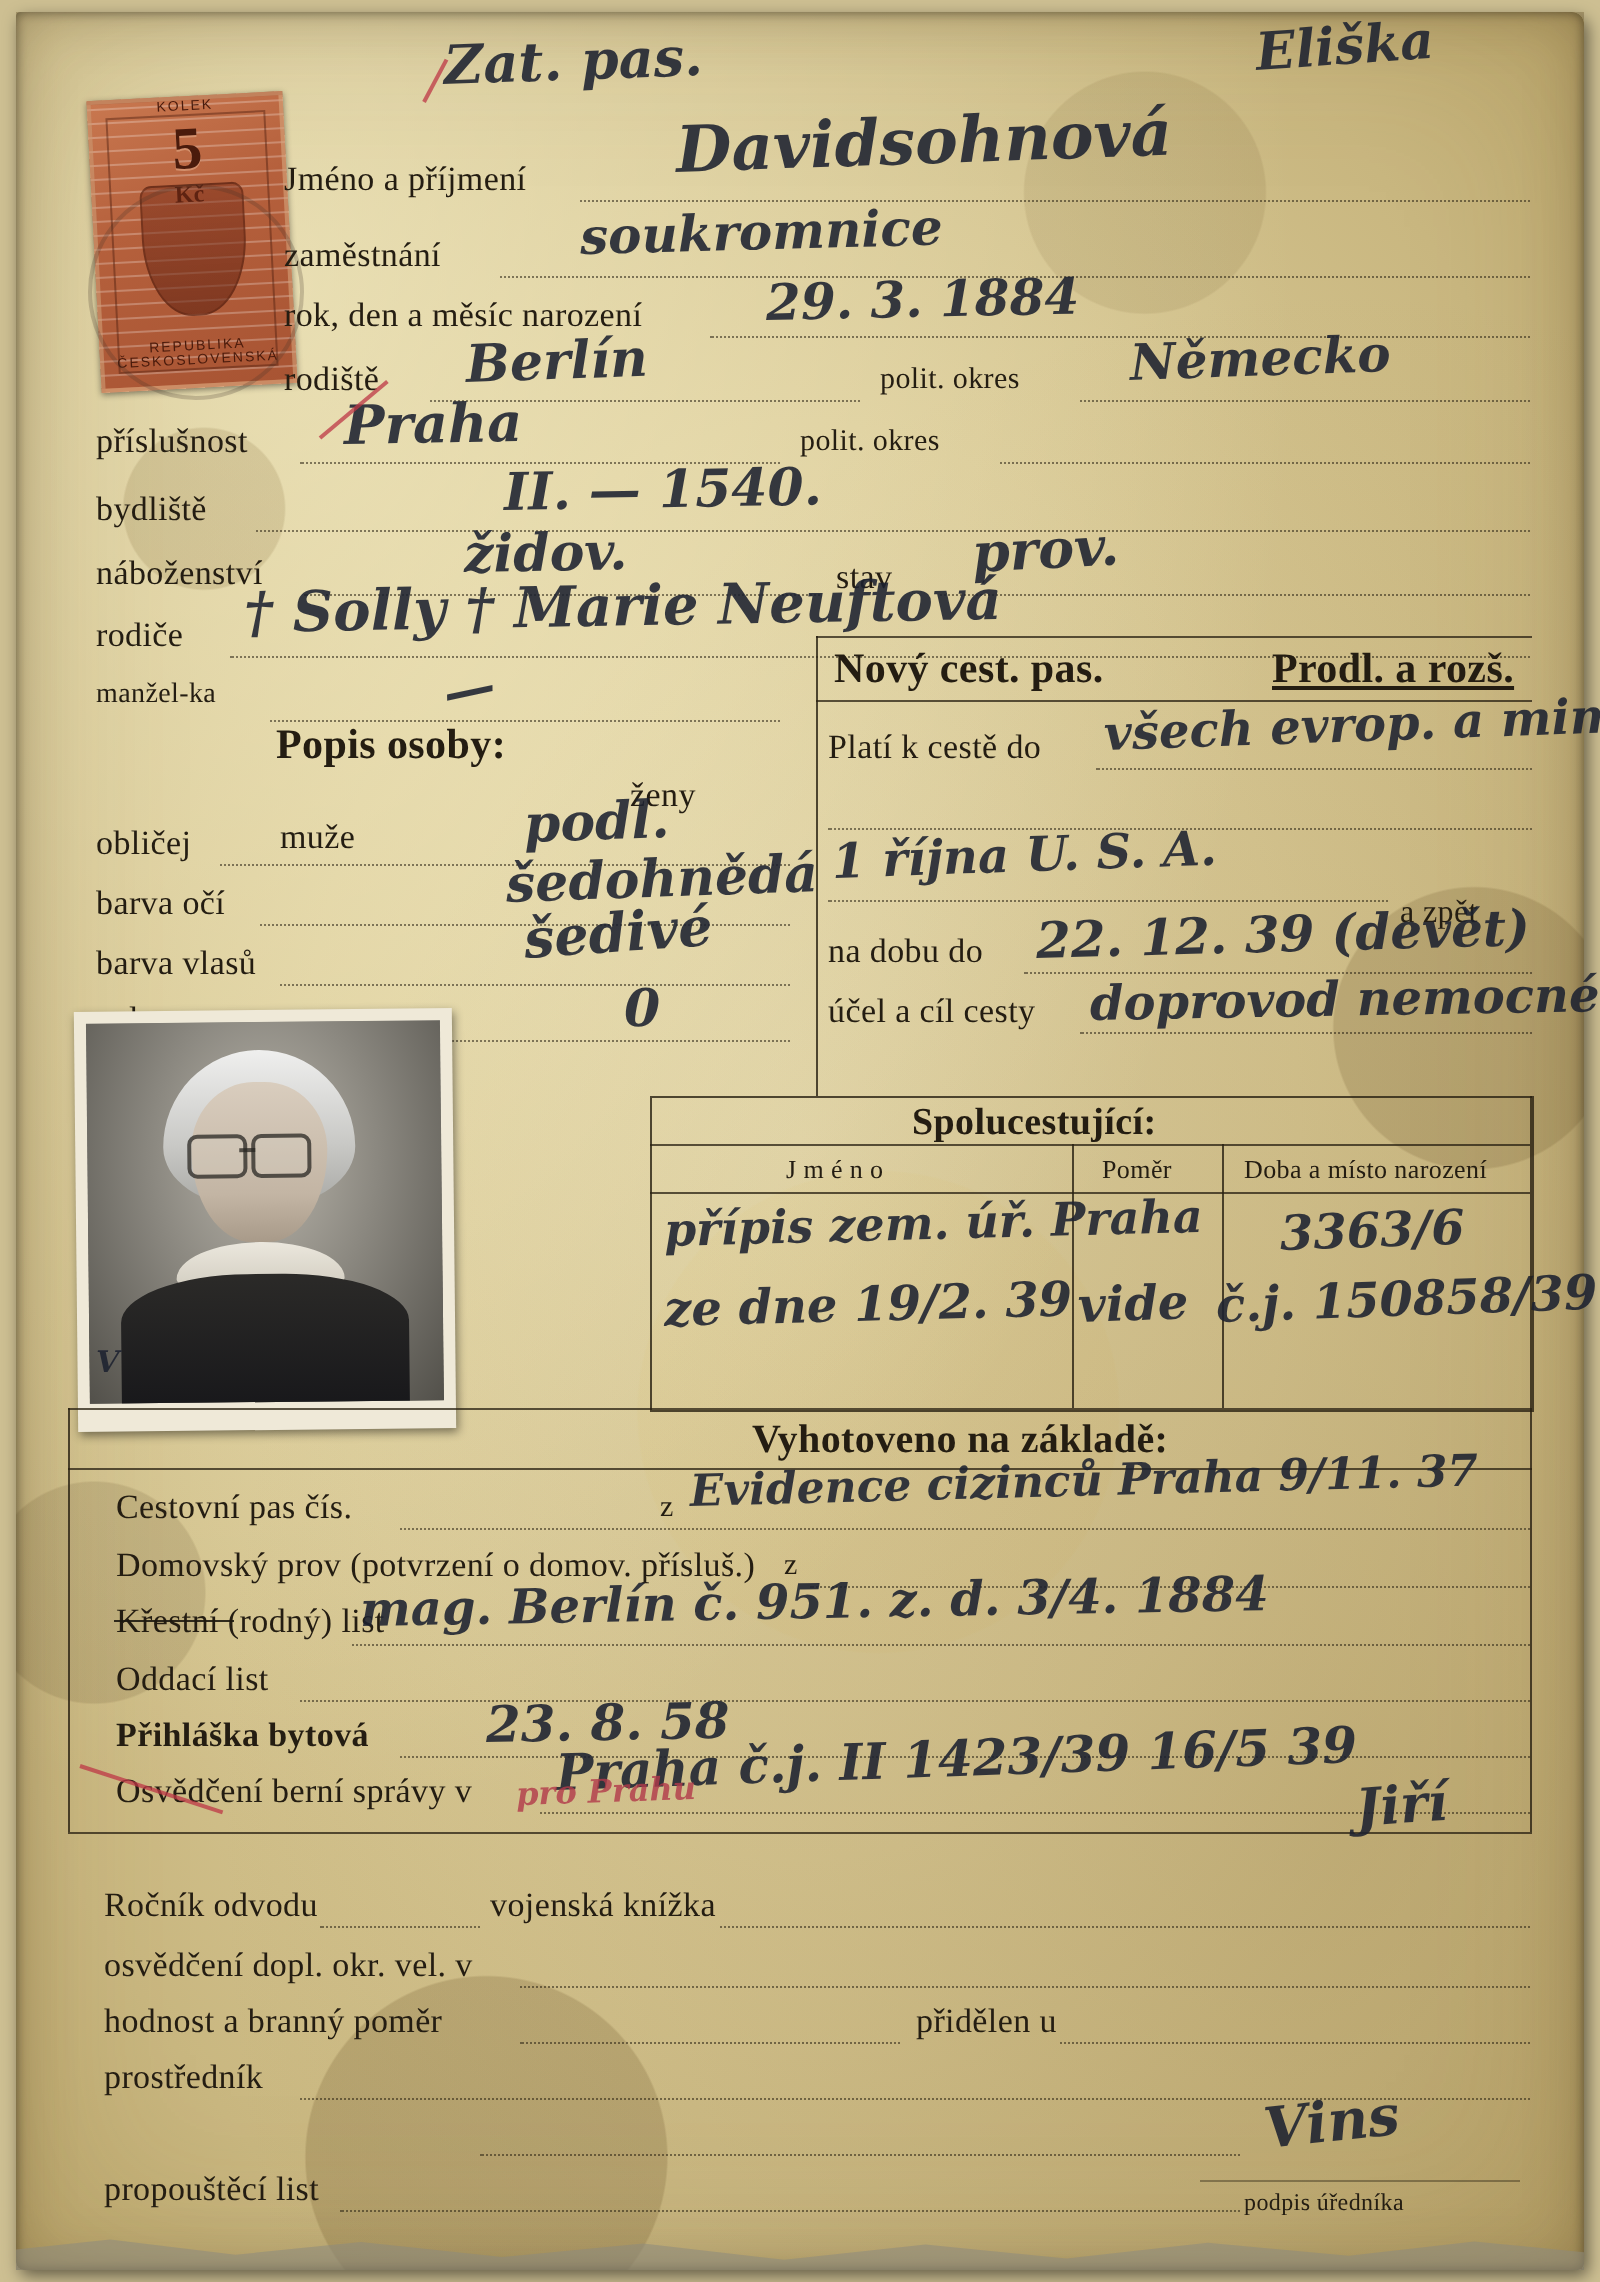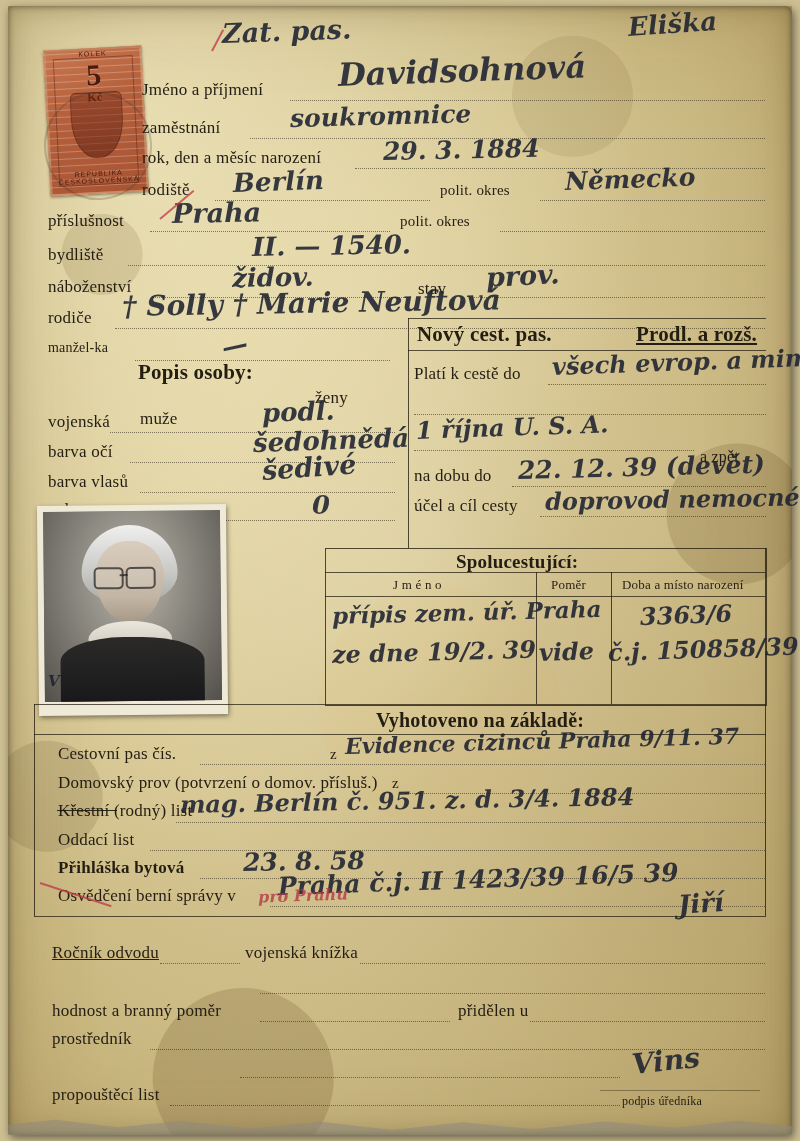--- a/index.html
+++ b/index.html
@@ -290,21 +290,21 @@
   <div class="hand" style="left:122px; top:290px; font-size:28px; transform: rotate(-1deg);">† Solly † Marie Neuftová</div>
 
   <div class="print" style="left:48px; top:340px; font-size:14px;">manžel-ka</div>
   <div class="dots" style="left:135px; top:360px; width:255px;"></div>
   <div class="hand" style="left:222px; top:333px; font-size:26px; transform: rotate(-12deg);">—</div>
 
   <div class="print b" style="left:138px; top:360px; font-size:21px;">Popis osoby:</div>
   <div class="print" style="left:140px; top:388px; font-size:17px;margin-top:21px;">muže</div>
   <div class="print" style="left:315px; top:388px; font-size:17px;">ženy</div>
 
-  <div class="print" style="left:48px; top:412px; font-size:17px;">vojenská</div>
+  <div class="print" style="left:48px; top:412px; font-size:17px;">obličej</div>
   <div class="dots" style="left:110px; top:432px; width:285px;"></div>
   <div class="hand" style="left:262px; top:398px; font-size:26px; transform: rotate(-2deg);">podl.</div>
 
   <div class="print" style="left:48px; top:442px; font-size:17px;">barva očí</div>
   <div class="dots" style="left:130px; top:462px; width:265px;"></div>
   <div class="hand" style="left:253px; top:428px; font-size:26px; transform: rotate(-2deg);">šedohnědá</div>
 
   <div class="print" style="left:48px; top:472px; font-size:17px;">barva vlasů</div>
   <div class="dots" style="left:140px; top:492px; width:255px;"></div>
   <div class="hand" style="left:262px; top:455px; font-size:27px; transform: rotate(-4deg);">šedivé</div>
@@ -395,25 +395,26 @@
   <div class="hand" style="left:243px; top:848px; font-size:25px; transform: rotate(-1deg);">23. 8. 58</div>
 
   <div class="print" style="left:58px; top:886px; font-size:17px;">Osvědčení berní správy v</div>
   <div class="dots" style="left:270px; top:906px; width:495px;"></div>
   <div class="hand" style="left:278px; top:872px; font-size:25px; transform: rotate(-2deg);">Praha č.j. II 1423/39  16/5 39</div>
   <div class="red" style="left:258px; top:886px; font-size:16px; transform: rotate(-2deg);">pro Prahu</div>
   <div class="redline" style="left:40px; top:882px; width:75px; transform: rotate(18deg);"></div>
 
   <div class="rule" style="left:34px; top:916px; width:732px;"></div>
 
-  <div class="print" style="left:52px; top:943px; font-size:17px;text-decoration:underline;">Ročník odvodu</div>
+  <div class="print" style="left:52px; top:943px; font-size:17px;">Ročník odvodu</div>
   <div class="print" style="left:245px; top:943px; font-size:17px;">vojenská knížka</div>
   <div class="dots" style="left:160px; top:963px; width:80px;"></div>
   <div class="dots" style="left:360px; top:963px; width:405px;"></div>
 
+  <div class="print" style="left:52px; top:973px; font-size:17px;">osvědčení dopl. okr. vel. v</div>
   <div class="dots" style="left:260px; top:993px; width:505px;"></div>
 
   <div class="print" style="left:52px; top:1001px; font-size:17px;">hodnost a branný poměr</div>
   <div class="print" style="left:458px; top:1001px; font-size:17px;">přidělen u</div>
   <div class="dots" style="left:260px; top:1021px; width:190px;"></div>
   <div class="dots" style="left:530px; top:1021px; width:235px;"></div>
 
   <div class="print" style="left:52px; top:1029px; font-size:17px;">prostředník</div>
   <div class="dots" style="left:150px; top:1049px; width:615px;"></div>
 

